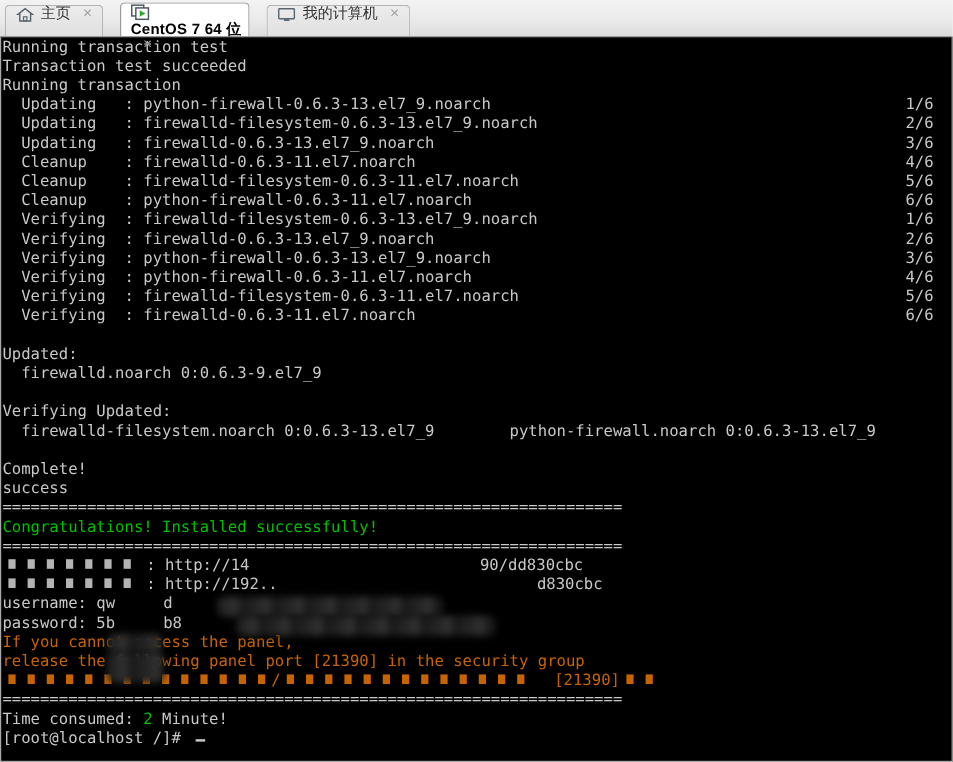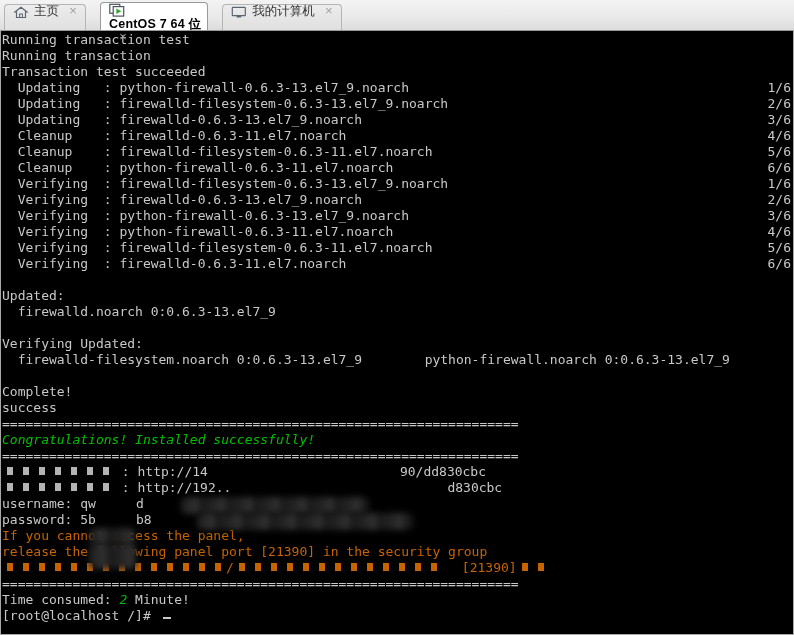--- a/index.html
+++ b/index.html
@@ -93,24 +93,24 @@
     height: 16px;
     white-space: pre;
     color: #c8c8c8;
     position: relative;
     font-family: "DejaVu Sans Mono", "Liberation Mono", monospace;
     font-size: 13px;
     line-height: 16px;
   }
   .line .right {
     position: absolute;
-    right: 2px;
+    right: 15px;
     top: 0;
   }
-  .green  { color: #00c000; font-style: italic; }
+  .green  { color: #00c000; }
   .orange { color: #c86400; }
   .grey   { color: #c8c8c8; }
 
   
   .tofu {
     display: inline-block;
     width: 6px;
     height: 8px;
     background: #b4b4b4;
     margin: 0 5px 0 5px;
@@ -175,37 +175,37 @@
     </span>
     <span class="tab-label">我的计算机</span>
     <span class="tab-close">×</span>
   </div>
 </div>
 
 <div id="terminal">
 
   <div id="tx-lines">
       <div class="line grey"><span>Running transaction test</span></div>
+      <div class="line grey"><span>Transaction test succeeded</span></div>
       <div class="line grey"><span>Running transaction</span></div>
-      <div class="line grey"><span>Transaction test succeeded</span></div>
       <div class="line grey"><span>  Updating   : python-firewall-0.6.3-13.el7_9.noarch</span><span class="right">1/6</span></div>
       <div class="line grey"><span>  Updating   : firewalld-filesystem-0.6.3-13.el7_9.noarch</span><span class="right">2/6</span></div>
       <div class="line grey"><span>  Updating   : firewalld-0.6.3-13.el7_9.noarch</span><span class="right">3/6</span></div>
       <div class="line grey"><span>  Cleanup    : firewalld-0.6.3-11.el7.noarch</span><span class="right">4/6</span></div>
       <div class="line grey"><span>  Cleanup    : firewalld-filesystem-0.6.3-11.el7.noarch</span><span class="right">5/6</span></div>
       <div class="line grey"><span>  Cleanup    : python-firewall-0.6.3-11.el7.noarch</span><span class="right">6/6</span></div>
       <div class="line grey"><span>  Verifying  : firewalld-filesystem-0.6.3-13.el7_9.noarch</span><span class="right">1/6</span></div>
       <div class="line grey"><span>  Verifying  : firewalld-0.6.3-13.el7_9.noarch</span><span class="right">2/6</span></div>
       <div class="line grey"><span>  Verifying  : python-firewall-0.6.3-13.el7_9.noarch</span><span class="right">3/6</span></div>
       <div class="line grey"><span>  Verifying  : python-firewall-0.6.3-11.el7.noarch</span><span class="right">4/6</span></div>
       <div class="line grey"><span>  Verifying  : firewalld-filesystem-0.6.3-11.el7.noarch</span><span class="right">5/6</span></div>
       <div class="line grey"><span>  Verifying  : firewalld-0.6.3-11.el7.noarch</span><span class="right">6/6</span></div>
       <div class="line grey"><span></span></div>
       <div class="line grey"><span>Updated:</span></div>
-      <div class="line grey"><span>  firewalld.noarch 0:0.6.3-13.el7_9</span></div>
+      <div class="line grey"><span>  firewalld.noarch 0:0.6.3-9.el7_9</span></div>
       <div class="line grey"><span></span></div>
       <div class="line grey"><span>Verifying Updated:</span></div>
       <div class="line grey"><span>  firewalld-filesystem.noarch 0:0.6.3-13.el7_9        python-firewall.noarch 0:0.6.3-13.el7_9</span></div>
       <div class="line grey"><span></span></div>
       <div class="line grey"><span>Complete!</span></div>
       <div class="line grey"><span>success</span></div>
     </div>
 
   <div class="line grey">==================================================================</div>
 

